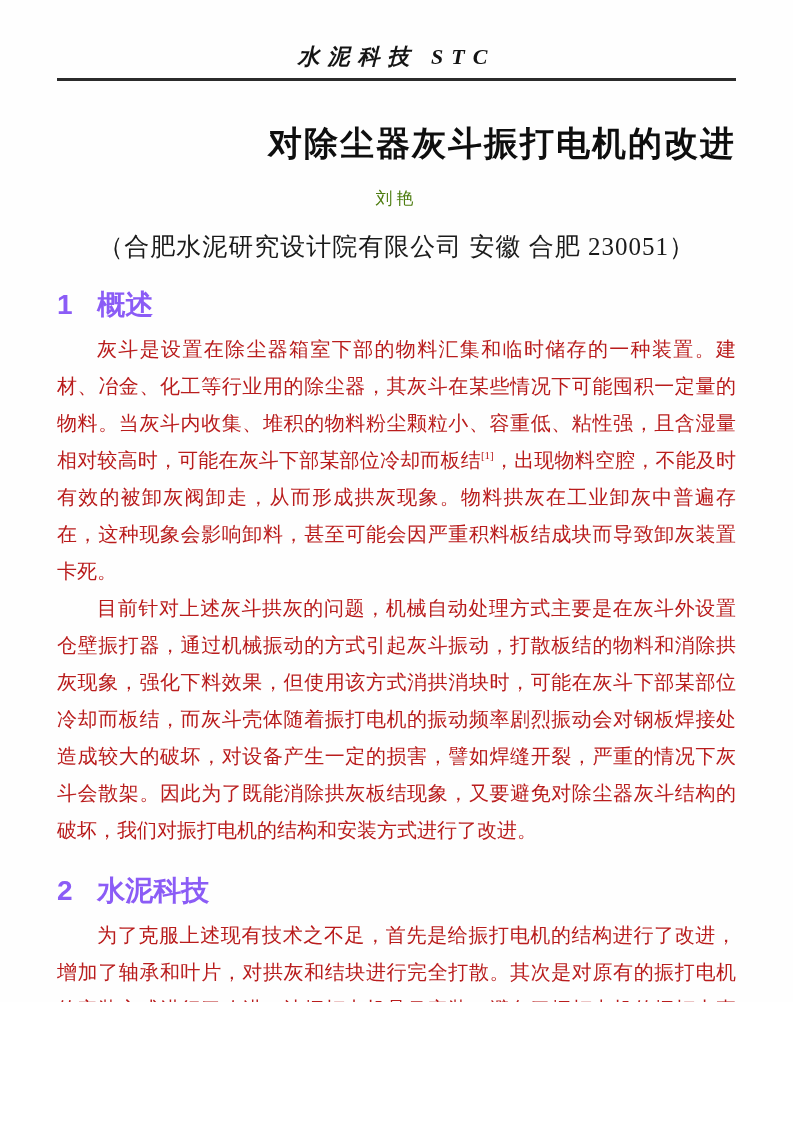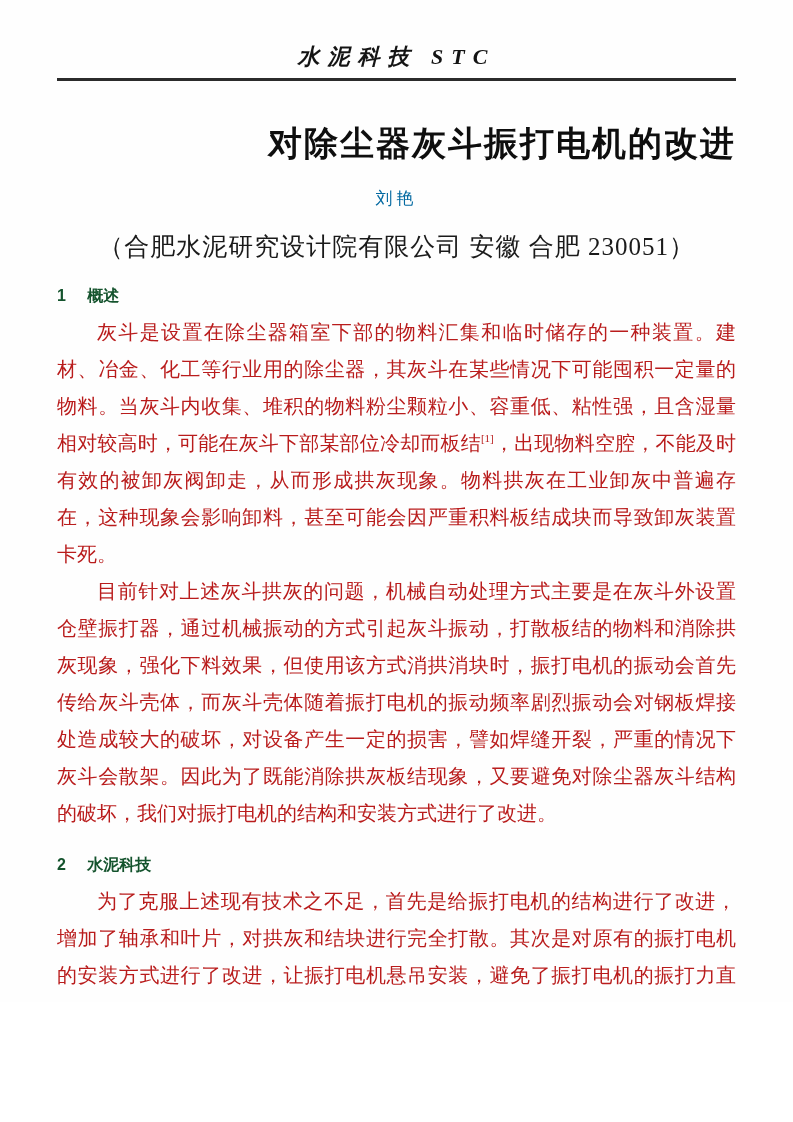--- a/index.html
+++ b/index.html
@@ -45,37 +45,37 @@
     font-weight: 700;
     font-size: 34px;
     letter-spacing: 2px;
     color: #0e0e0e;
   }
   .author {
     margin-top: 20px;
     text-align: center;
     font-size: 17px;
     letter-spacing: 4px;
-    color: #0369a1;
+    color: #4d7c0f;
   }
   .affiliation {
     margin-top: 20px;
     text-align: center;
     font-size: 25px;
     letter-spacing: 1px;
     color: #1a1a1a;
   }
 
   
   .sec-h {
     margin: 23px 0 7px 0;
     font-family: "Liberation Sans", "DejaVu Sans", sans-serif;
     font-weight: 700;
-    font-size: 16px;
-    color: #14532d;
+    font-size: 28px;
+    color: #8b5cf6;
   }
   .sec-num { margin-right: 17px; }
 
   .body-p {
     margin: 0;
     font-size: 20px;
     line-height: 37px;
     text-align: justify;
     text-indent: 2em;
     color: #b91c1c;
@@ -132,21 +132,21 @@
   <div class="affiliation">（合肥水泥研究设计院有限公司 安徽 合肥 230051）</div>
 
   <section>
     <h2 class="sec-h">
       <span class="sec-num">1</span>
       <span class="sec-label">概述</span>
     </h2>
 
     <p class="body-p"><span>灰斗是设置在除尘器箱室下部的物料汇集和临时储存的一种装置。建材、冶金、化工等行业用的除尘器，其灰斗在某些情况下可能囤积一定量的物料。当灰斗内收集、堆积的物料粉尘颗粒小、容重低、粘性强，且含湿量相对较高时，可能在灰斗下部某部位冷却而板结</span><sup class="ref">[1]</sup><span>，出现物料空腔，不能及时有效的被卸灰阀卸走，从而形成拱灰现象。物料拱灰在工业卸灰中普遍存在，这种现象会影响卸料，甚至可能会因严重积料板结成块而导致卸灰装置卡死。</span></p>
 
-    <p class="body-p"><span>目前针对上述灰斗拱灰的问题，机械自动处理方式主要是在灰斗外设置仓壁振打器，通过机械振动的方式引起灰斗振动，打散板结的物料和消除拱灰现象，强化下料效果，但使用该方式消拱消块时，振打电机的振动会首先传给灰斗壳体，而灰斗壳体随着振打电机的振动频率剧烈振动会对钢板焊接处造成较大的破坏，对设备产生一定的损害，譬如焊缝开裂，严重的情况下灰斗会散架。因此为了既能消除拱灰板结现象，又要避免对除尘器灰斗结构的破坏，我们对振打电机的结构和安装方式进行了改进。</span></p>
+    <p class="body-p"><span>目前针对上述灰斗拱灰的问题，机械自动处理方式主要是在灰斗外设置仓壁振打器，通过机械振动的方式引起灰斗振动，打散板结的物料和消除拱灰现象，强化下料效果，但使用该方式消拱消块时，可能在灰斗下部某部位冷却而板结，而灰斗壳体随着振打电机的振动频率剧烈振动会对钢板焊接处造成较大的破坏，对设备产生一定的损害，譬如焊缝开裂，严重的情况下灰斗会散架。因此为了既能消除拱灰板结现象，又要避免对除尘器灰斗结构的破坏，我们对振打电机的结构和安装方式进行了改进。</span></p>
   </section>
 
   <section>
     <h2 class="sec-h">
       <span class="sec-num">2</span>
       <span class="sec-label">水泥科技</span>
     </h2>
 
     <p class="body-p"><span>为了克服上述现有技术之不足，首先是给振打电机的结构进行了改进，增加了轴承和叶片，对拱灰和结块进行完全打散。其次是对原有的振打电机的安装方式进行了改进，让振打电机悬吊安装，避免了振打电机的振打力直接作用在除尘器灰斗的壳体钢板上。如图 1 所示。</span></p>
   </section>

